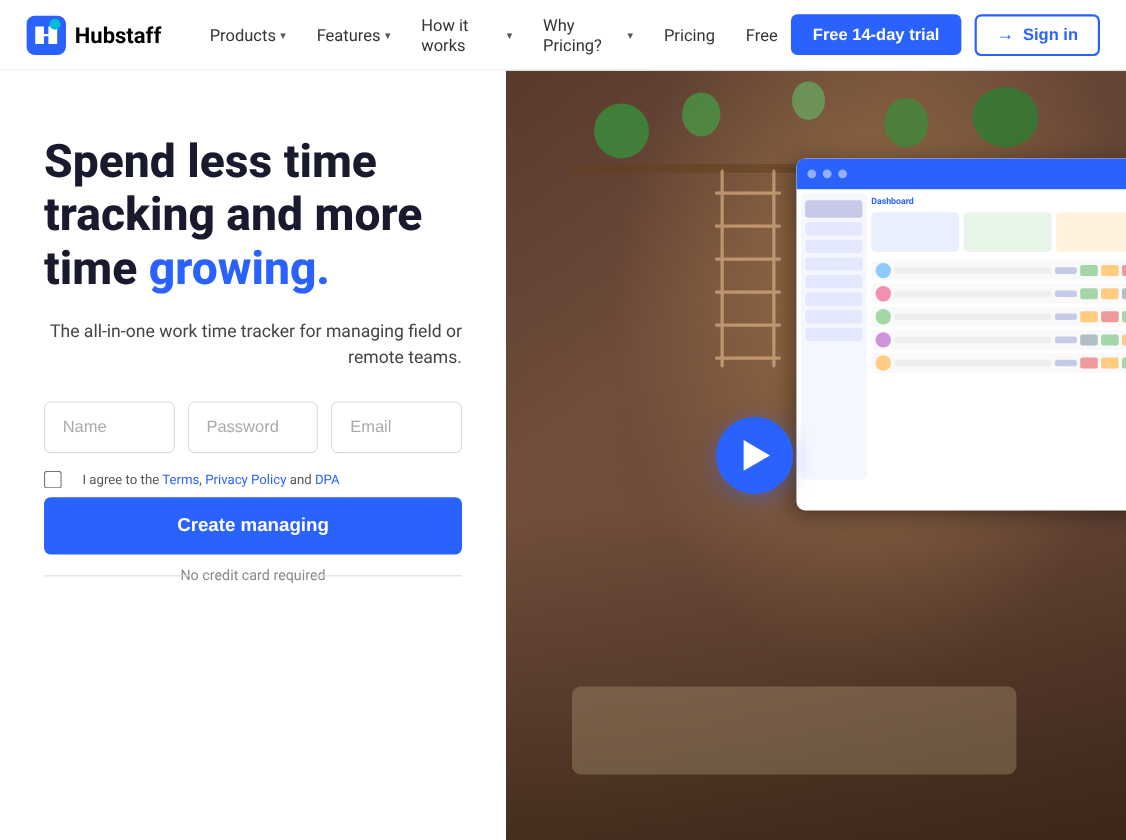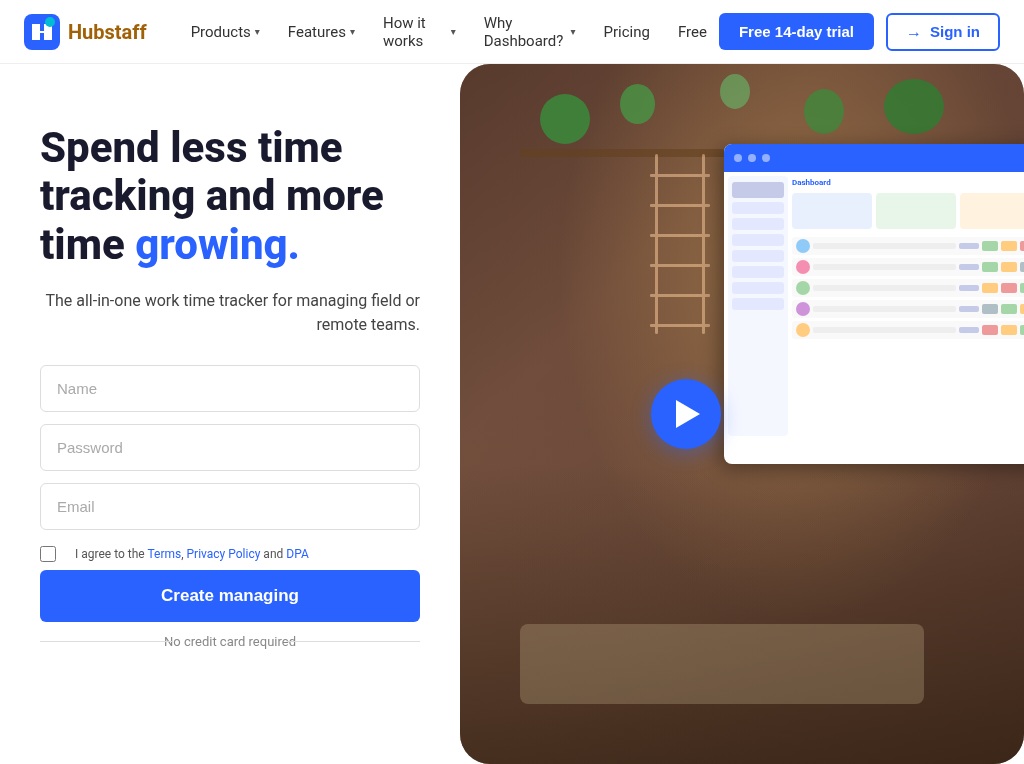--- a/index.html
+++ b/index.html
@@ -23,21 +23,21 @@
       margin-right: 32px;
       text-decoration: none;
     }
     .logo-icon {
       width: 36px;
       height: 36px;
     }
     .logo-text {
       font-size: 20px;
       font-weight: 700;
-      color: #a16207;
+      color: #000000;
     }
     .nav-links {
       display: flex;
       align-items: center;
       gap: 4px;
       flex: 1;
     }
     .nav-item {
       display: flex;
       align-items: center;
@@ -117,21 +117,21 @@
       color: #444;
       line-height: 1.5;
       margin-bottom: 28px;
       max-width: 390px;
       text-align: right;
     }
 
     
     .signup-form {
       display: flex;
-      flex-direction: column;
+      flex-direction: row;
       gap: 12px;
       margin-bottom: 16px;
     }
     .form-input {
       width: 100%;
       padding: 14px 16px;
       border: 1px solid #ddd;
       border-radius: 6px;
       font-size: 15px;
       color: #333;
@@ -187,21 +187,20 @@
       background: #ddd;
     }
     .no-credit::before { left: 0; }
     .no-credit::after { right: 0; }
 
     
     .hero-right {
       flex: 1;
       position: relative;
       overflow: hidden;
-      border-radius: 30px;
     }
     .hero-image-bg {
       width: 100%;
       height: 100%;
       background: linear-gradient(135deg, #5d4037 0%, #795548 30%, #6d4c41 60%, #4e342e 100%);
       position: relative;
     }
     
     .scene-overlay {
       position: absolute;
@@ -379,21 +378,21 @@
     </a>
     <a class="nav-item" href="#">
       <span>Features</span>
       <span class="nav-chevron">▾</span>
     </a>
     <a class="nav-item" href="#">
       <span>How it works</span>
       <span class="nav-chevron">▾</span>
     </a>
     <a class="nav-item" href="#">
-      <span>Why Dashboard?</span>
+      <span>Why Pricing?</span>
       <span class="nav-chevron">▾</span>
     </a>
     <a class="nav-item" href="#">
       <span>Pricing</span>
     </a>
     <a class="nav-item" href="#">
       <span>Free</span>
     </a>
   </div>
 

